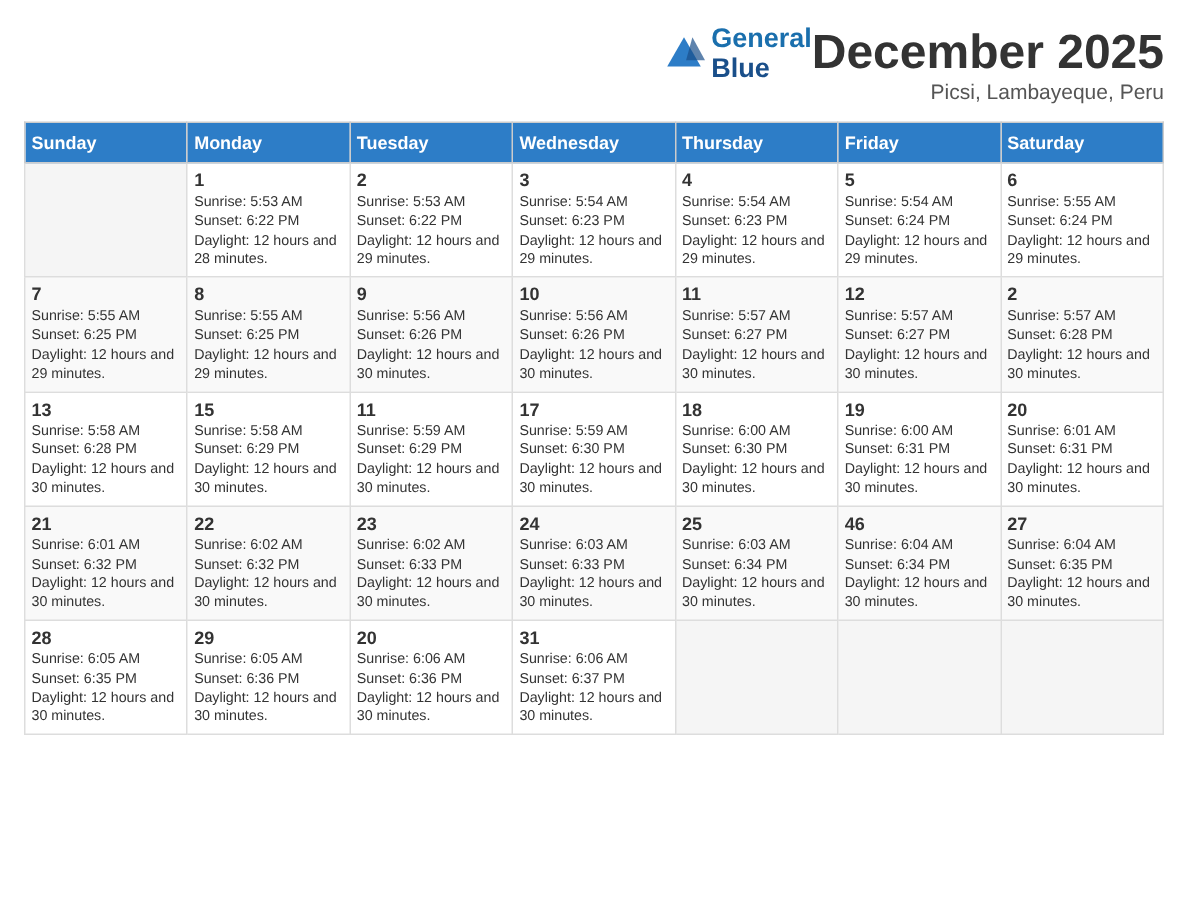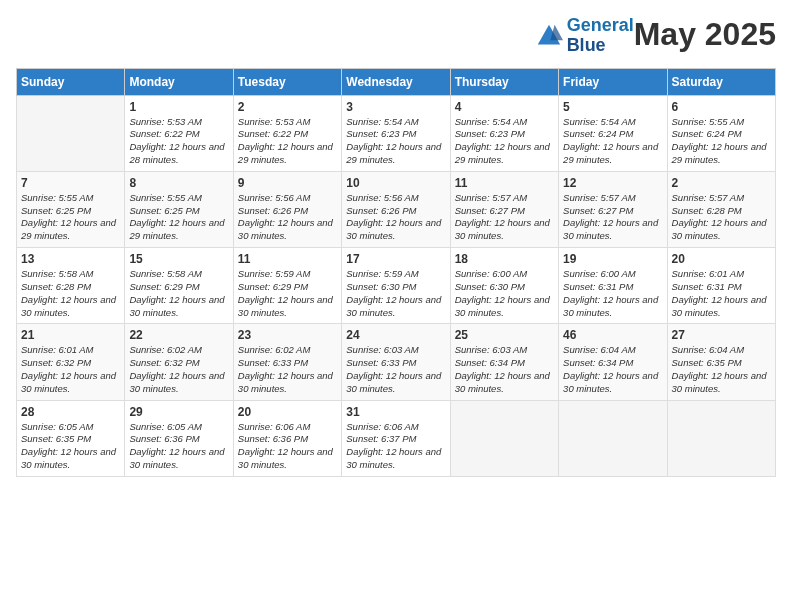--- a/index.html
+++ b/index.html
@@ -75,41 +75,41 @@
       font-size: 12px;
       font-weight: bold;
       color: #333;
       display: block;
       margin-bottom: 2px;
     }
     .day-info {
       font-size: 9.5px;
       color: #333;
       line-height: 1.35;
-      font-style: italic;
     }
     .empty-cell {
       background: #f5f5f5;
     }
   </style>
 </head>
 <body>
 
 <div class="header">
   <div class="logo">
     <svg class="logo-icon" viewBox="0 0 40 40">
       <polygon points="20,4 36,32 4,32" fill="#2d7dc7"></polygon>
       <polygon points="28,4 40,26 22,26" fill="#1a4f8a" opacity="0.7"></polygon>
     </svg>
     <div class="logo-text">
       <span>General</span><br><span style="color:#1a4f8a">Blue</span>
     </div>
   </div>
   <div class="title-block">
-    <div class="main-title">May 2025</div>
+    <div class="main-title">December 2025</div>
+    <div class="subtitle">Picsi, Lambayeque, Peru</div>
   </div>
 </div>
 
 <table>
   <thead>
     <tr>
     <th>Sunday</th>
         <th>Monday</th>
         <th>Tuesday</th>
         <th>Wednesday</th>

